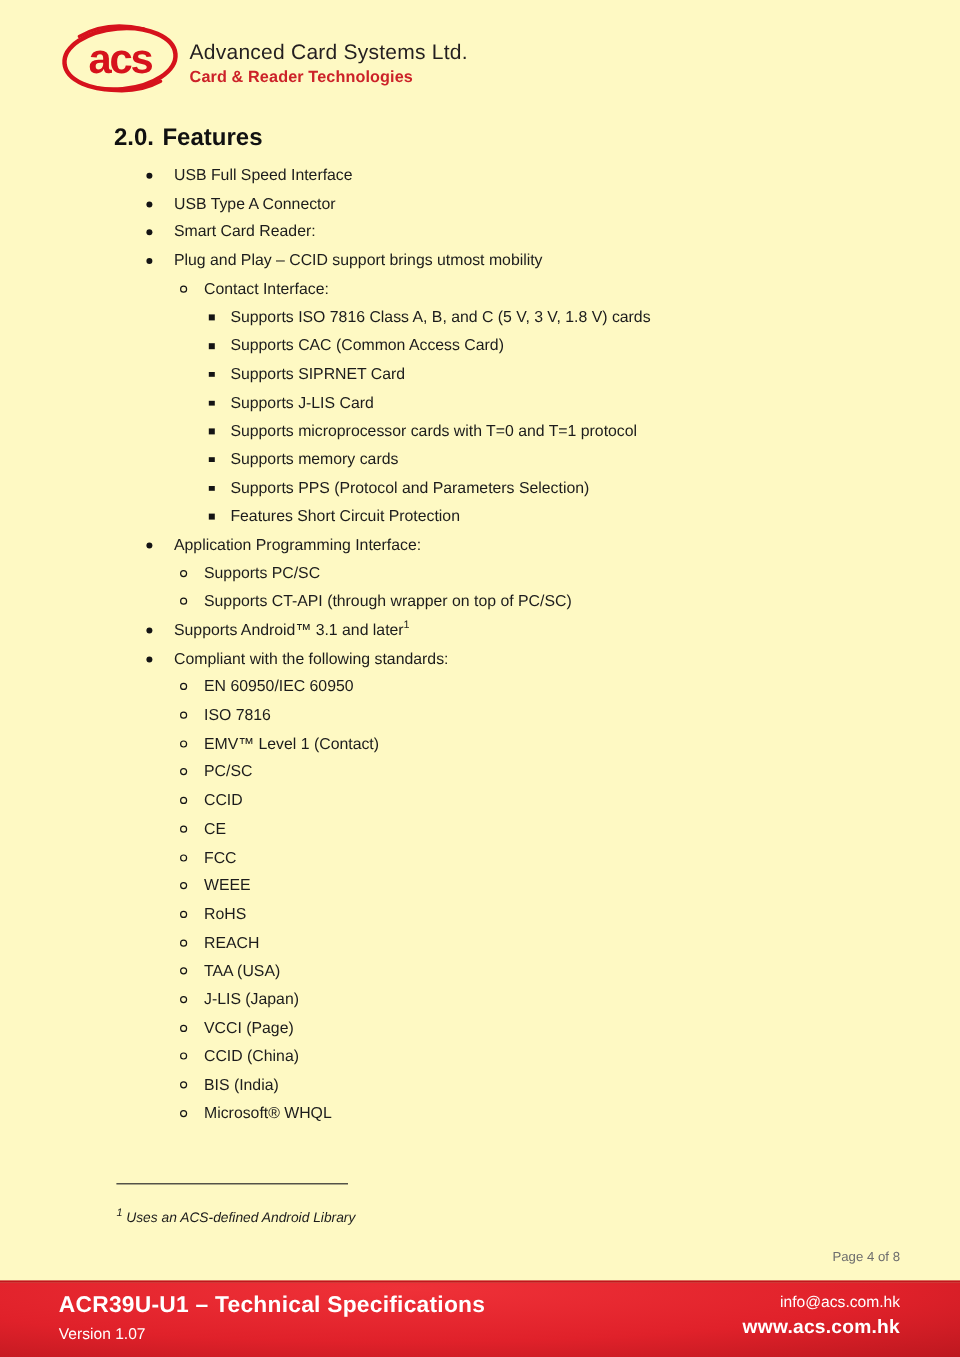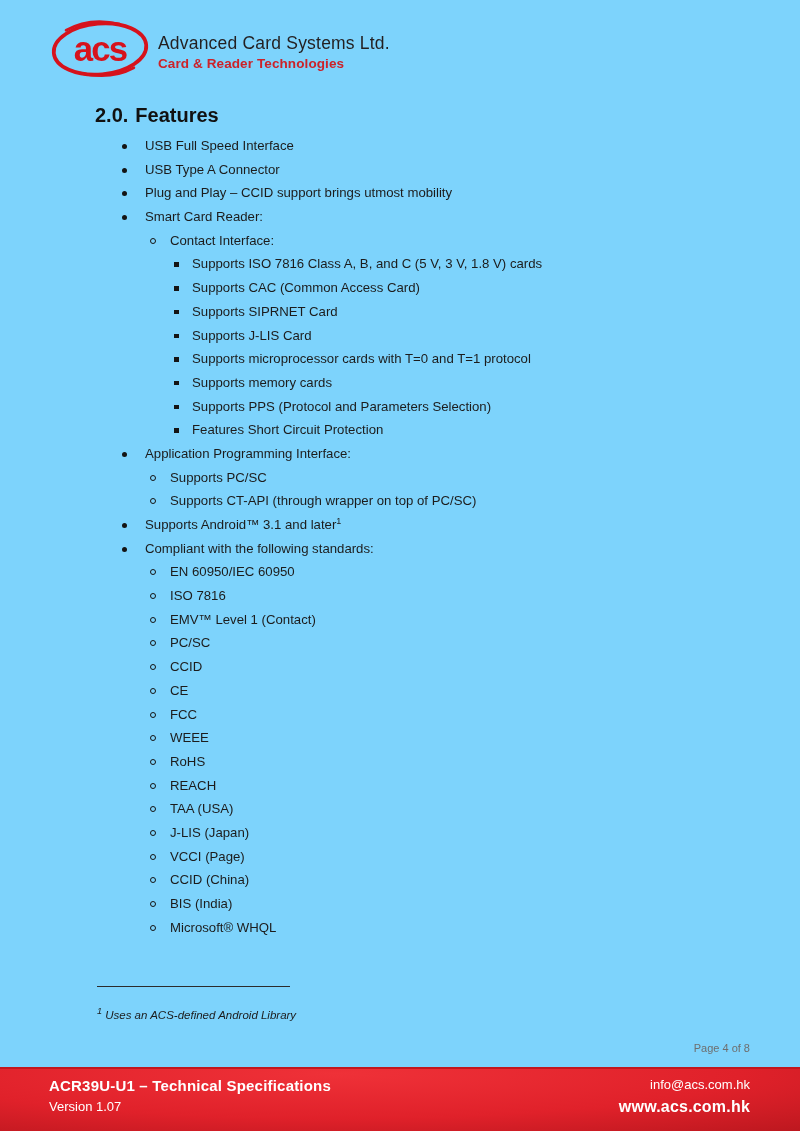--- a/index.html
+++ b/index.html
@@ -1,18 +1,18 @@
 <!DOCTYPE html>
 <html><head>
 <meta charset="utf-8">
 <style>
   * { margin:0; padding:0; box-sizing:border-box; }
   html,body { width:800px; height:1131px; background:#ffffff; overflow:hidden;
     font-family:"Liberation Sans", sans-serif; color:#1c1c1c; }
-  .page { position:relative; width:800px; height:1131px; background:#7dd3fc; }
+  .page { position:relative; width:800px; height:1131px; background:#fef9c3; }
 
   
   .header { position:absolute; top:16px; left:46px; display:flex; align-items:center; }
   .logo { width:108px; height:66px; }
   .company { margin-left:4px; padding-top:6px; }
   .company-name { font-size:17.5px; font-weight:normal; color:#231f20; letter-spacing:.2px; }
   .company-tagline { font-size:13.5px; font-weight:bold; color:#cc2229; margin-top:2px; letter-spacing:.1px; }
 
   
   .section-heading { position:absolute; top:104px; left:95px; font-size:20px; font-weight:bold; color:#111; }
@@ -36,21 +36,21 @@
   .footnote-text { margin-top:22px; font-size:11.5px; font-style:italic; color:#1c1c1c; }
 
   
   .page-number { position:absolute; top:1042px; right:50px; font-size:11px; color:#6e6e6e; }
 
   
   .footer-bar { position:absolute; left:0; bottom:0; width:800px; height:64px;
     background:radial-gradient(ellipse 120% 170% at 42% 8%, #ef3138 0%, #e0212a 42%, #9d0f15 100%);
     border-top:2px solid #c2161d; color:#fff; }
   .footer-left { position:absolute; left:49px; top:8px; }
-  .footer-doc-title { font-size:15px; font-weight:bold; letter-spacing:.2px; }
+  .footer-doc-title { font-size:19px; font-weight:bold; letter-spacing:.2px; }
   .footer-version { font-size:13px; margin-top:5px; }
   .footer-right { position:absolute; right:50px; top:8px; text-align:right; }
   .footer-email { font-size:13px; }
   .footer-website { font-size:16px; font-weight:bold; margin-top:6px; letter-spacing:.2px; }
 </style>
 </head>
 <body>
 
 <div class="page">
 
@@ -69,22 +69,22 @@
     </div>
   </div>
 
   <h1 class="section-heading">
     <span class="num">2.0.</span><span>Features</span>
   </h1>
 
   <ul class="features">
     <li class="lvl1"><span class="marker"></span><span class="txt">USB Full Speed Interface</span></li>
     <li class="lvl1"><span class="marker"></span><span class="txt">USB Type A Connector</span></li>
+    <li class="lvl1"><span class="marker"></span><span class="txt">Smart Card Reader:</span></li>
     <li class="lvl1"><span class="marker"></span><span class="txt">Plug and Play – CCID support brings utmost mobility</span></li>
-    <li class="lvl1"><span class="marker"></span><span class="txt">Smart Card Reader:</span></li>
     <li class="lvl2"><span class="marker"></span><span class="txt">Contact Interface:</span></li>
     <li class="lvl3"><span class="marker"></span><span class="txt">Supports ISO 7816 Class A, B, and C (5 V, 3 V, 1.8 V) cards</span></li>
     <li class="lvl3"><span class="marker"></span><span class="txt">Supports CAC (Common Access Card)</span></li>
     <li class="lvl3"><span class="marker"></span><span class="txt">Supports SIPRNET Card</span></li>
     <li class="lvl3"><span class="marker"></span><span class="txt">Supports J-LIS Card</span></li>
     <li class="lvl3"><span class="marker"></span><span class="txt">Supports microprocessor cards with T=0 and T=1 protocol</span></li>
     <li class="lvl3"><span class="marker"></span><span class="txt">Supports memory cards</span></li>
     <li class="lvl3"><span class="marker"></span><span class="txt">Supports PPS (Protocol and Parameters Selection)</span></li>
     <li class="lvl3"><span class="marker"></span><span class="txt">Features Short Circuit Protection</span></li>
     <li class="lvl1"><span class="marker"></span><span class="txt">Application Programming Interface:</span></li>

